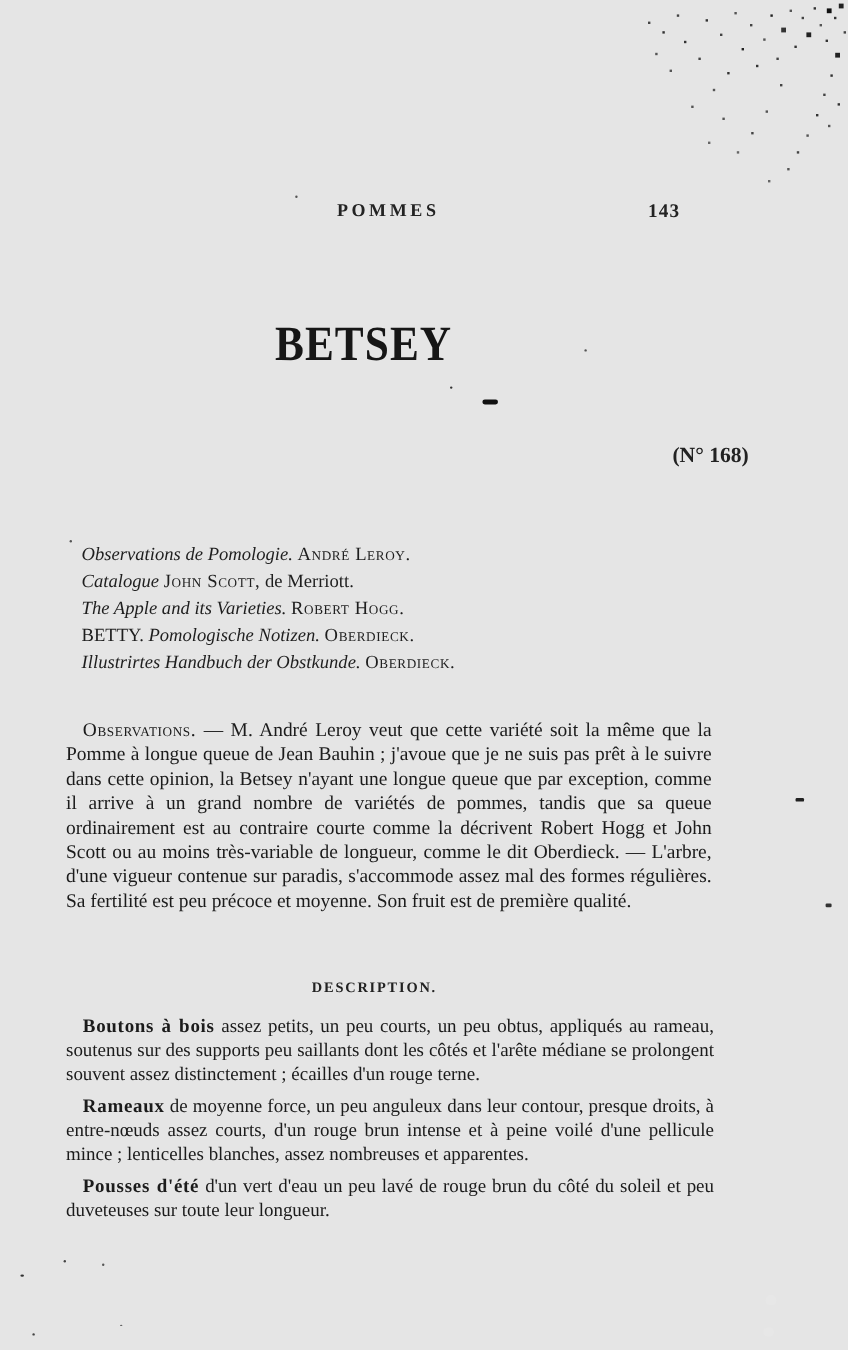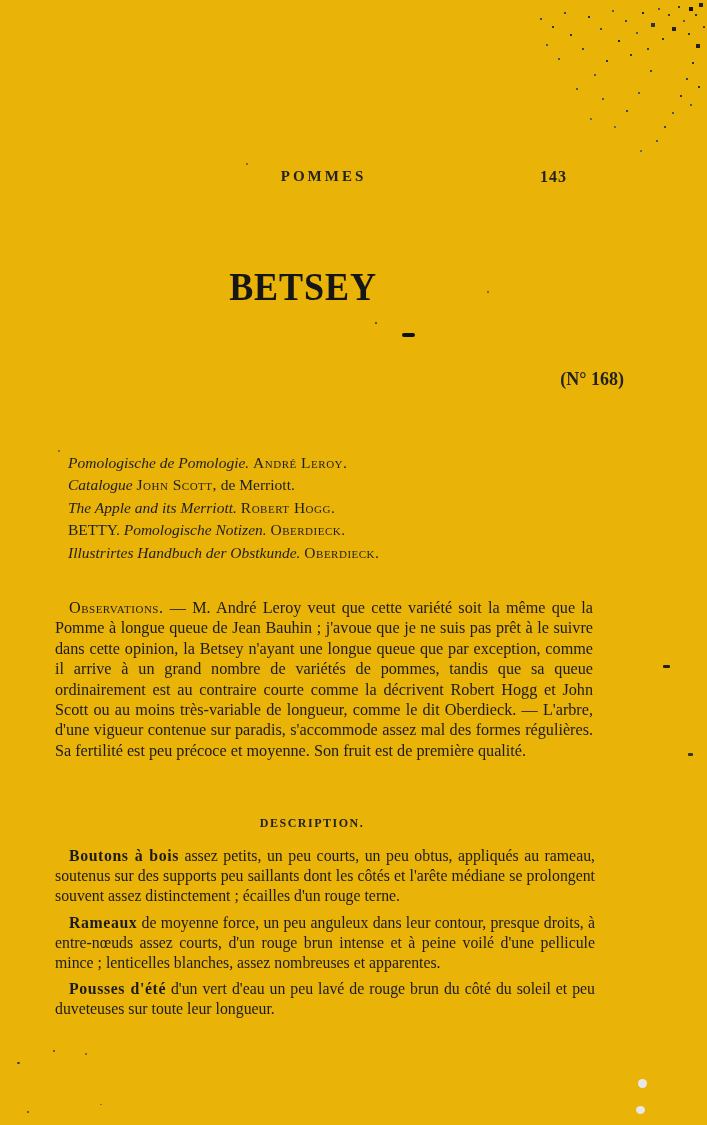--- a/index.html
+++ b/index.html
@@ -1,20 +1,20 @@
 <!DOCTYPE html>
 <html><head>
 <meta charset="utf-8">
 <style>
   html, body { margin: 0; padding: 0; background: #ffffff; }
   .page {
     position: relative;
     width: 707px;
     height: 1125px;
-    background: #eab308;
+    background: #e5e5e5;
     overflow: hidden;
     font-family: "Liberation Serif", "DejaVu Serif", serif;
     color: #1c1c1c;
   }
 
   
   .running-header {
     position: absolute;
     top: 168px; left: 55px; width: 537px; height: 20px;
   }
@@ -133,30 +133,30 @@
   <div class="running-header">
     <span class="running-title">POMMES</span>
     <span class="page-number">143</span>
   </div>
 
   <div class="variety-title">BETSEY</div>
   <div class="variety-number">(N° 168)</div>
 
   <div class="bibliography">
     <div class="bib-line">
-      <span class="it">Pomologische de Pomologie.</span>
+      <span class="it">Observations de Pomologie.</span>
       <span class="sc">André Leroy.</span>
     </div>
     <div class="bib-line">
       <span class="it">Catalogue</span>
       <span class="sc">John Scott,</span>
       <span class="rm">de Merriott.</span>
     </div>
     <div class="bib-line">
-      <span class="it">The Apple and its Merriott.</span>
+      <span class="it">The Apple and its Varieties.</span>
       <span class="sc">Robert Hogg.</span>
     </div>
     <div class="bib-line">
       <span class="rm">BETTY.</span>
       <span class="it">Pomologische Notizen.</span>
       <span class="sc">Oberdieck.</span>
     </div>
     <div class="bib-line">
       <span class="it">Illustrirtes Handbuch der Obstkunde.</span>
       <span class="sc">Oberdieck.</span>

